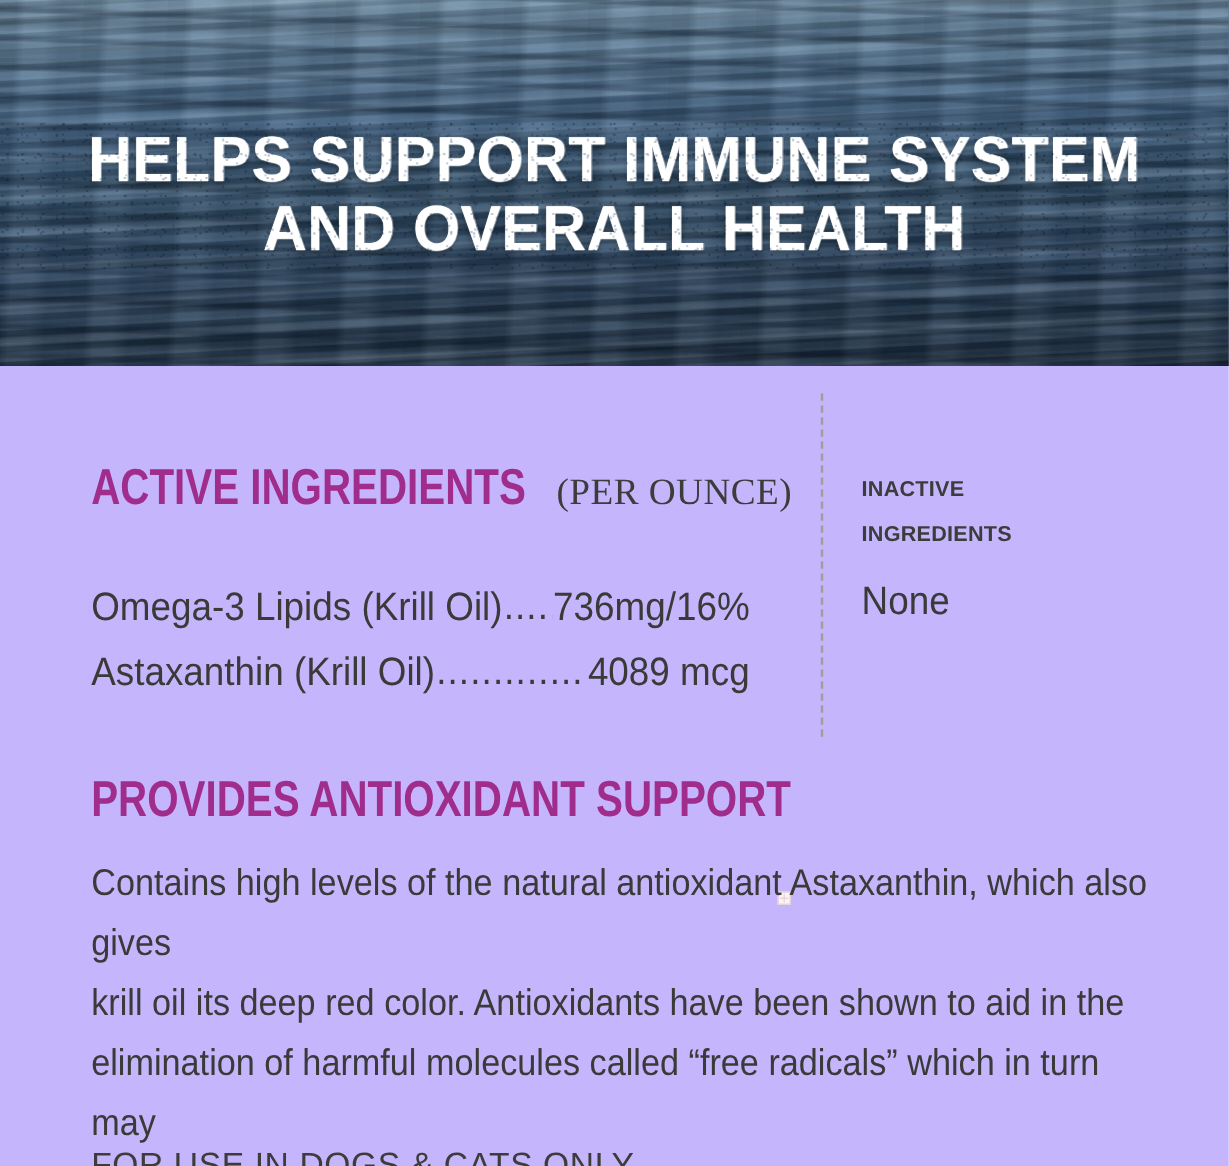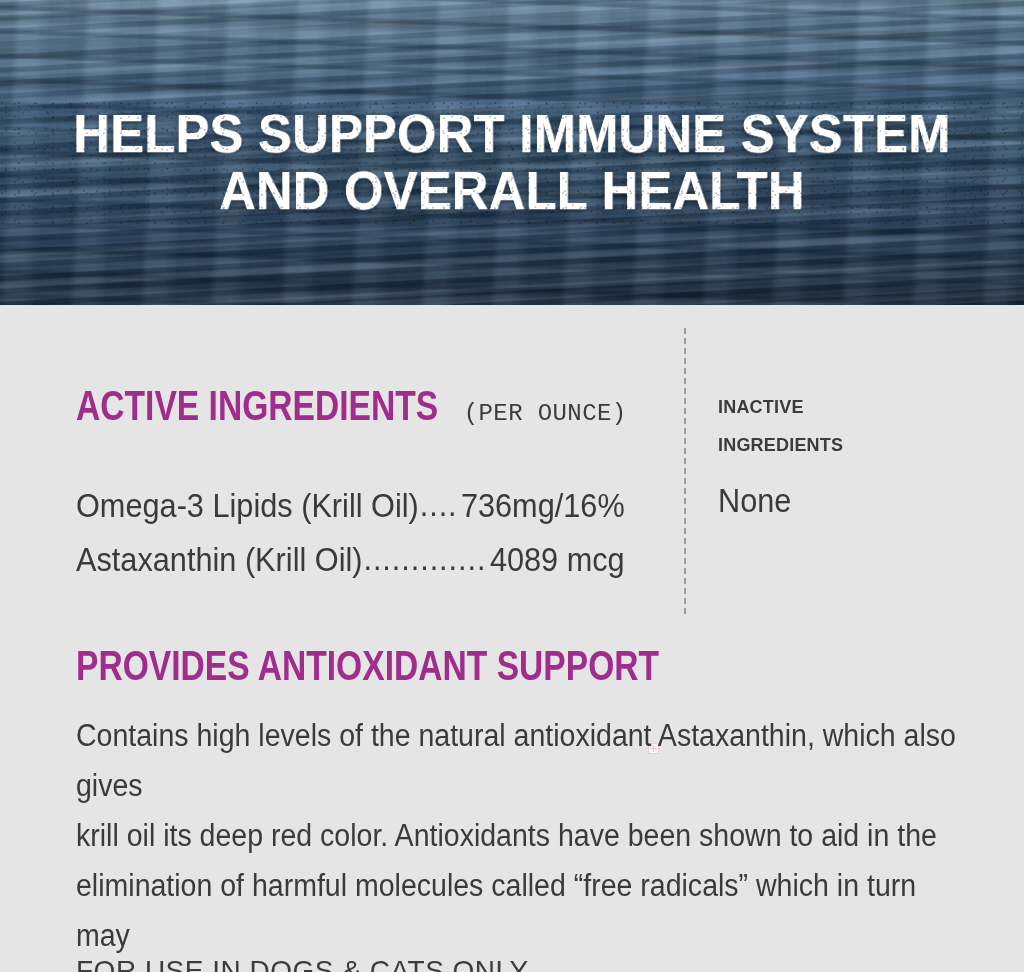--- a/index.html
+++ b/index.html
@@ -11,21 +11,21 @@
     height: 972px;
     background: #FCFAF3;
     font-family: "Liberation Sans", sans-serif;
     overflow: hidden;
   }
 
   .page {
     position: relative;
     width: 1024px;
     height: 972px;
-    background: #e5e5e5;
+    background: #c4b5fd;
   }
 
   
   .hero {
     position: absolute;
     left: 0;
     top: 0;
     width: 1024px;
     height: 305px;
     overflow: hidden;
@@ -176,22 +176,22 @@
     font-weight: bold;
     font-size: 42px;
     line-height: 44px;
     letter-spacing: 0px;
     transform: scaleX(0.80);
     transform-origin: left center;
     white-space: nowrap;
   }
   .per-ounce {
     color: #3C3C3A;
-    font-family: Liberation Mono, monospace;
-    font-size: 24px;
+    font-family: Liberation Serif, serif;
+    font-size: 31px;
     letter-spacing: 0.4px;
     white-space: nowrap;
     margin-left: -83px;
   }
 
   .ing-list {
     margin-top: 51px;
   }
   .ing-row {
     display: flex;

